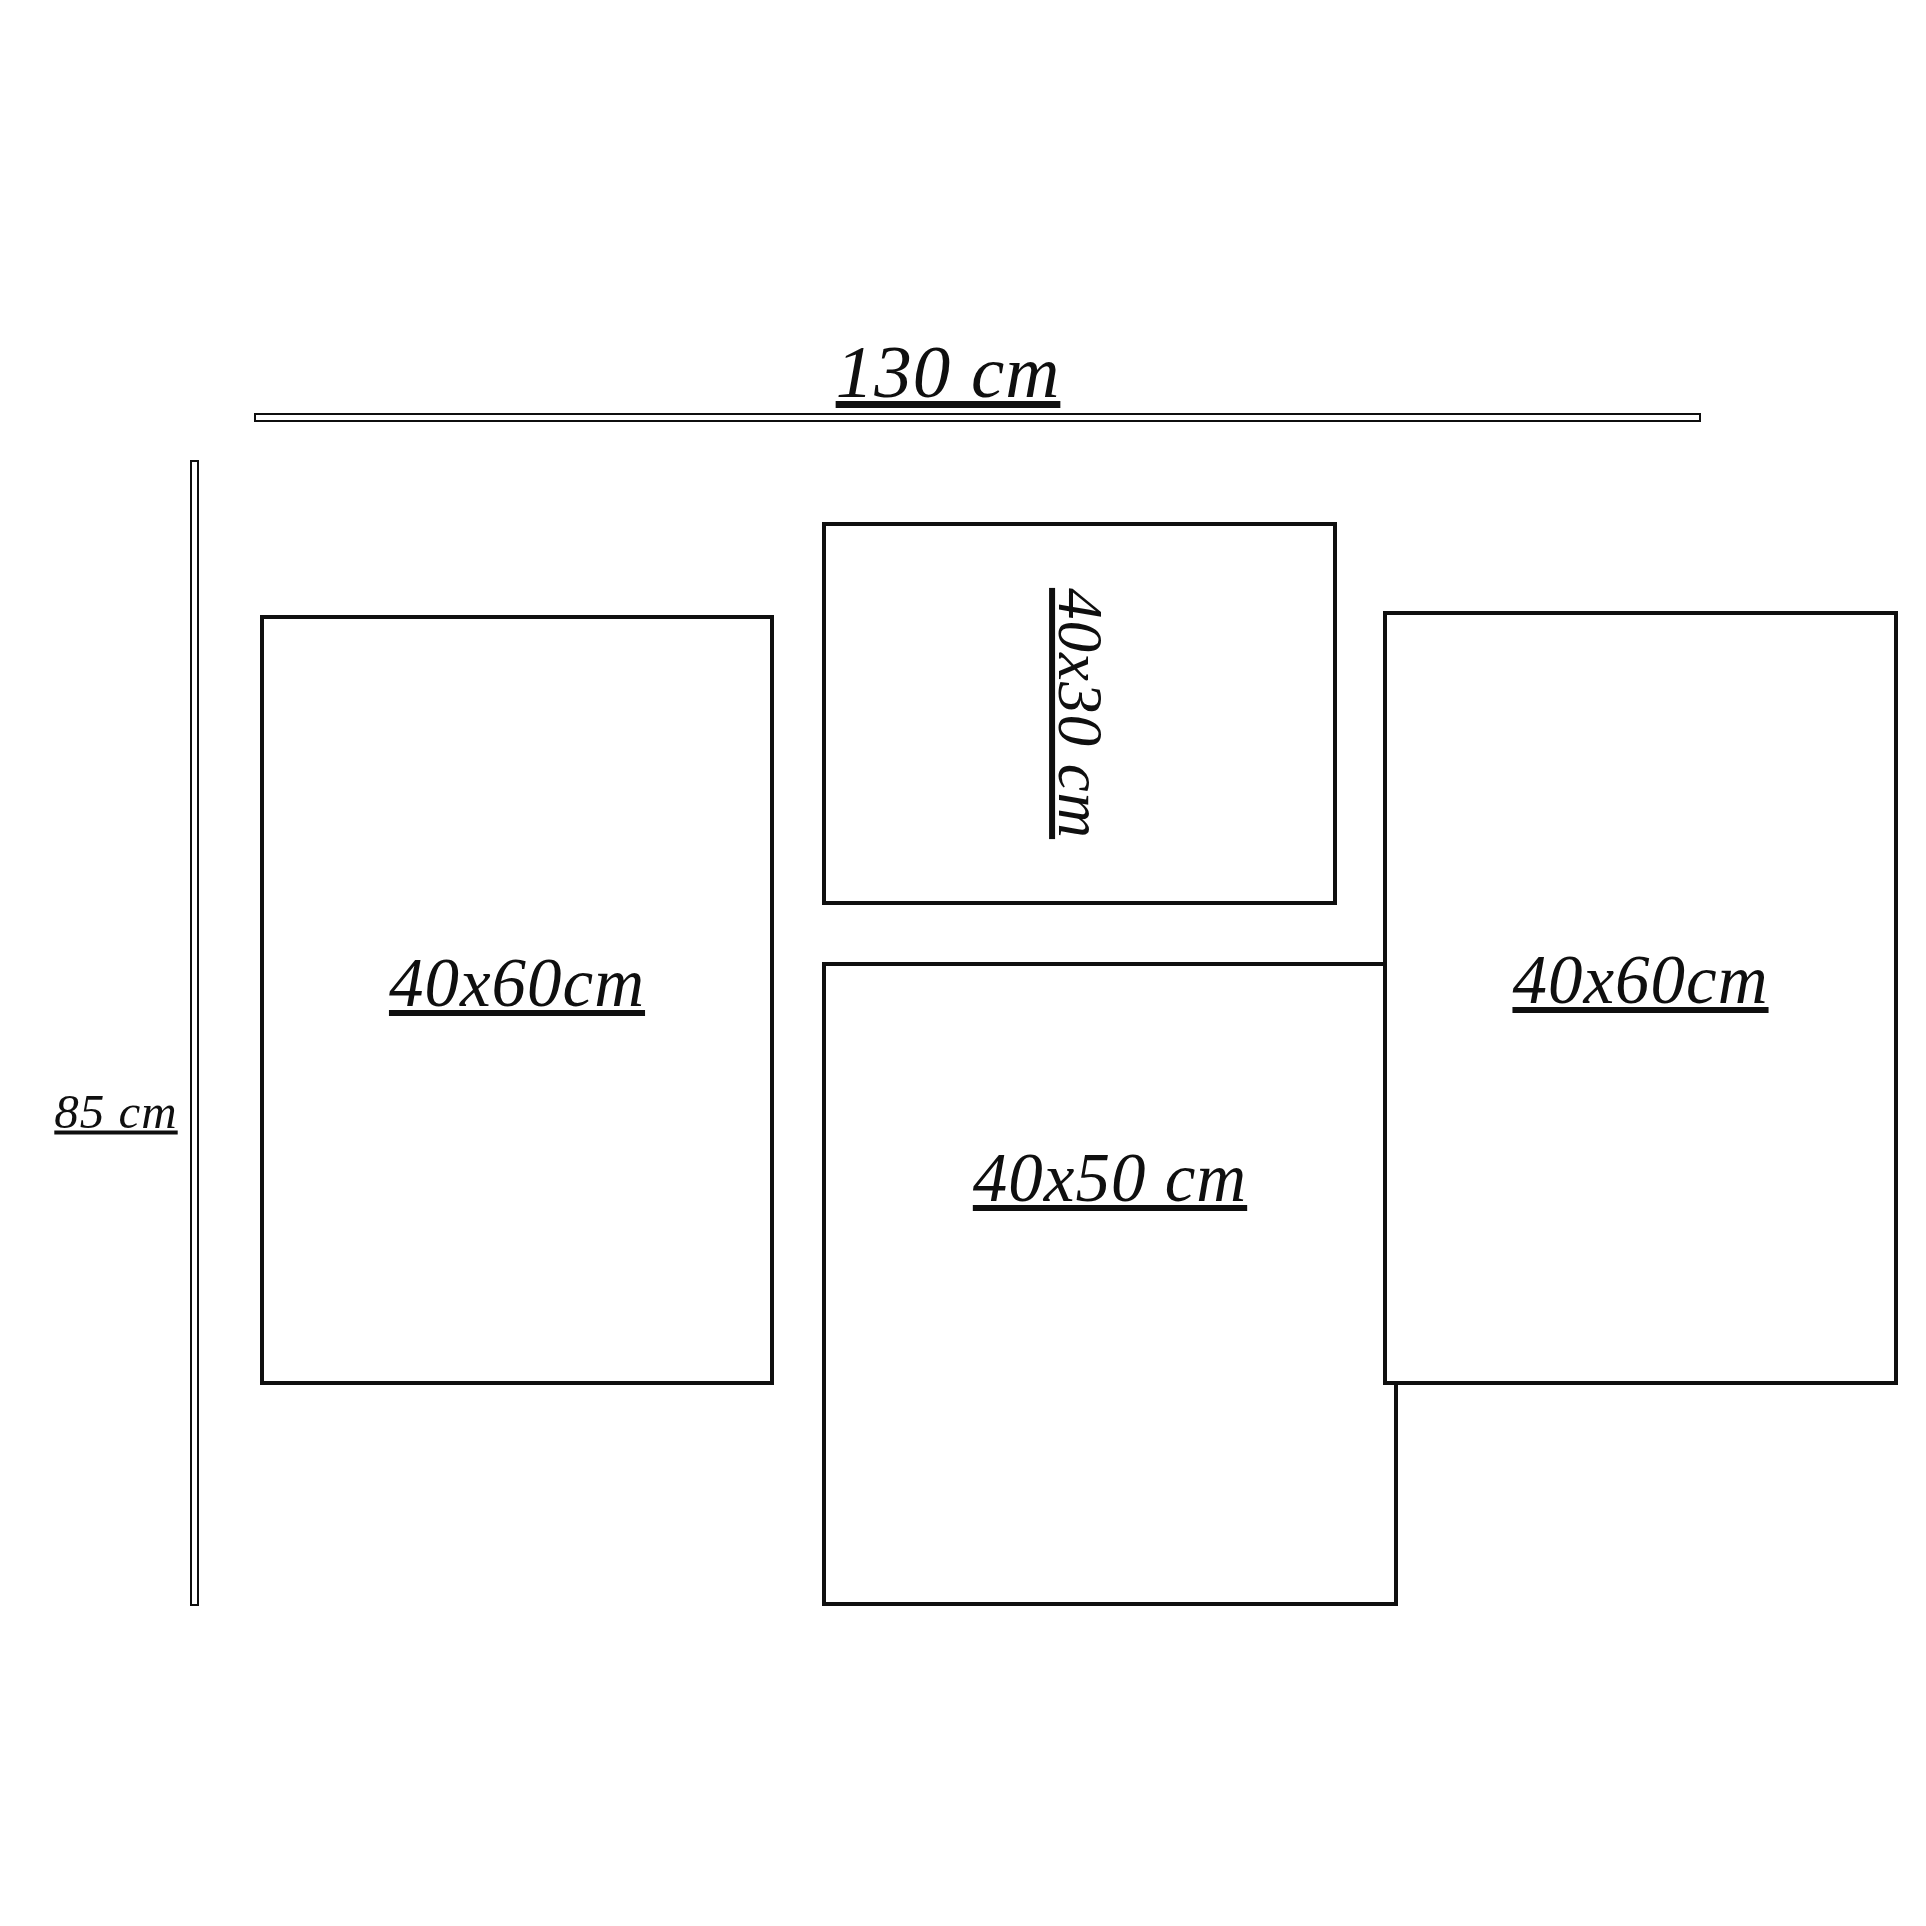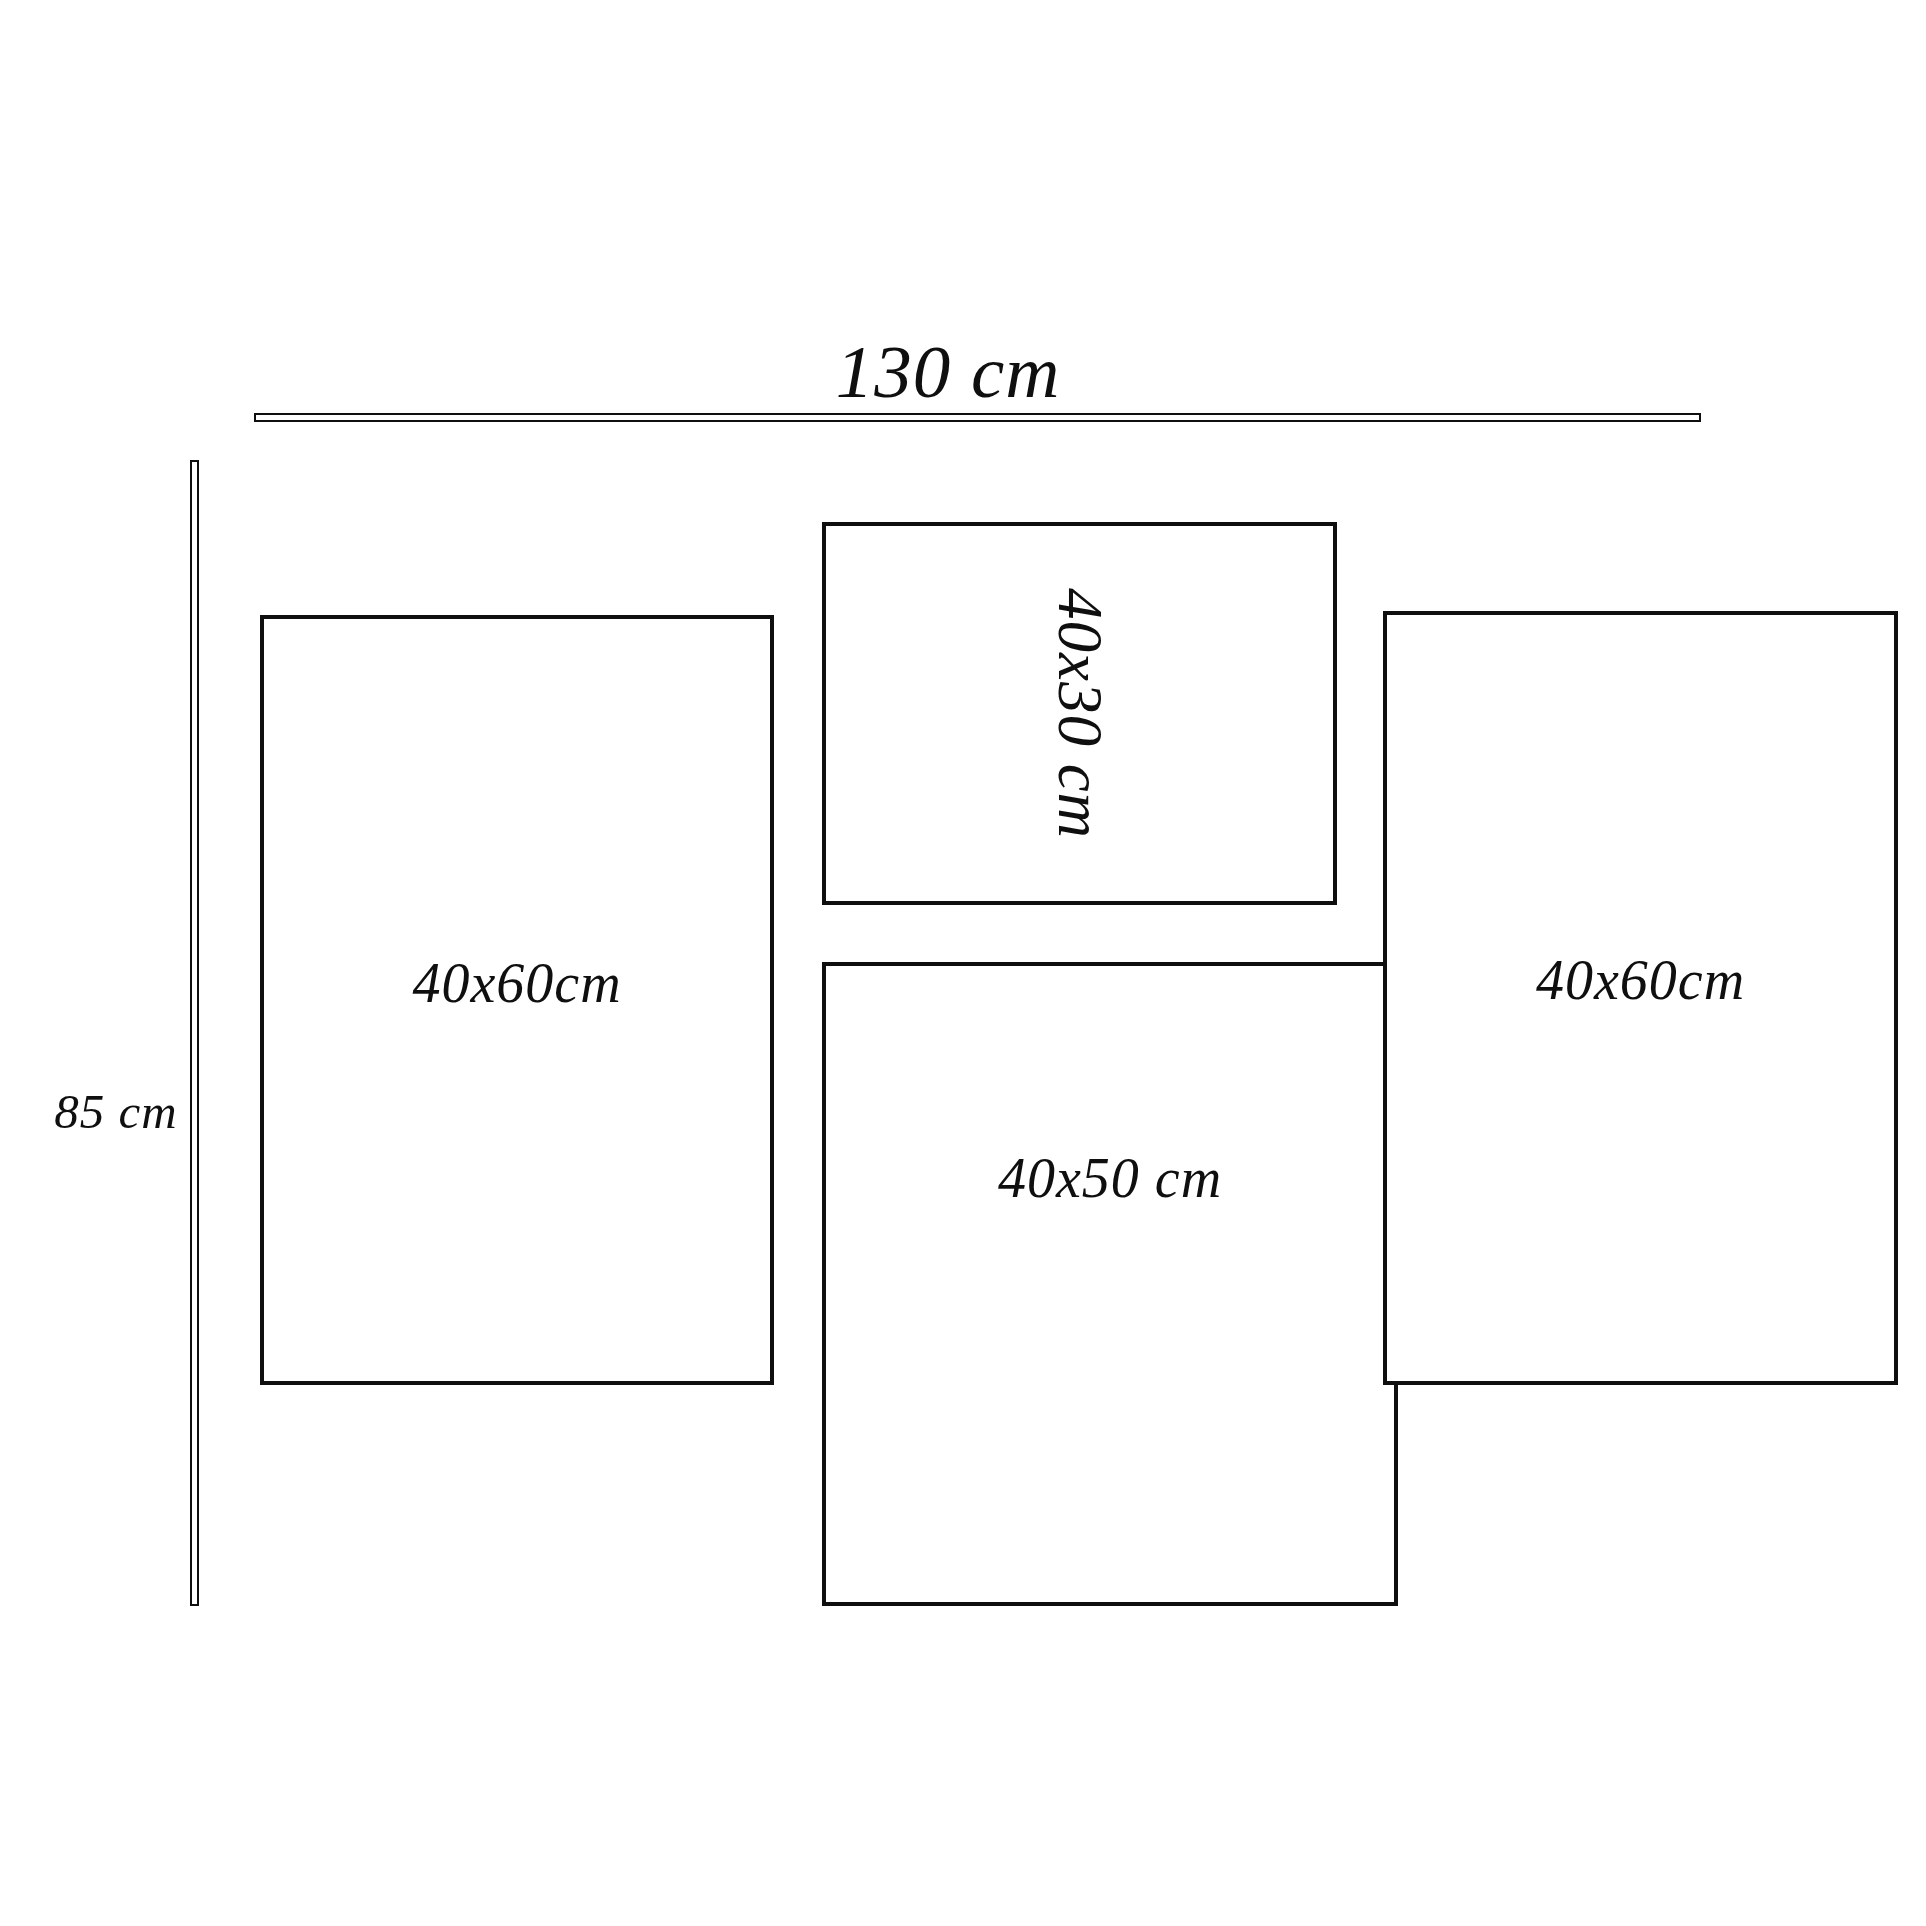--- a/index.html
+++ b/index.html
@@ -8,21 +8,21 @@
   }
   body {
     width: 1927px;
     height: 1927px;
     background: #ffffff;
     position: relative;
     overflow: hidden;
     font-family: "Liberation Serif", "DejaVu Serif", serif;
     color: #0f0f0f;
   }
-  .abs { position: absolute; }
+  .abs { position: absolute; text-decoration: underline; }
 
   
   .dim-label {
     font-style: italic;
     white-space: nowrap;
     transform: translate(-50%, -50%);
     letter-spacing: 1px;
   }
   .dim-label.width-label {
     left: 948px;
@@ -57,21 +57,21 @@
   .frame {
     box-sizing: border-box;
     border: 4px solid #0f0f0f;
     background: #ffffff;
     display: flex;
     align-items: center;
     justify-content: center;
   }
   .frame .frame-label {
     font-style: italic;
-    font-size: 56px;
+    font-size: 69px;
     white-space: nowrap;
     letter-spacing: 1px;
   }
   .frame.frame-left {
     left: 260px;
     top: 615px;
     width: 514px;
     height: 770px;
   }
   .frame.frame-left .frame-label { transform: translateY(-17px); }

